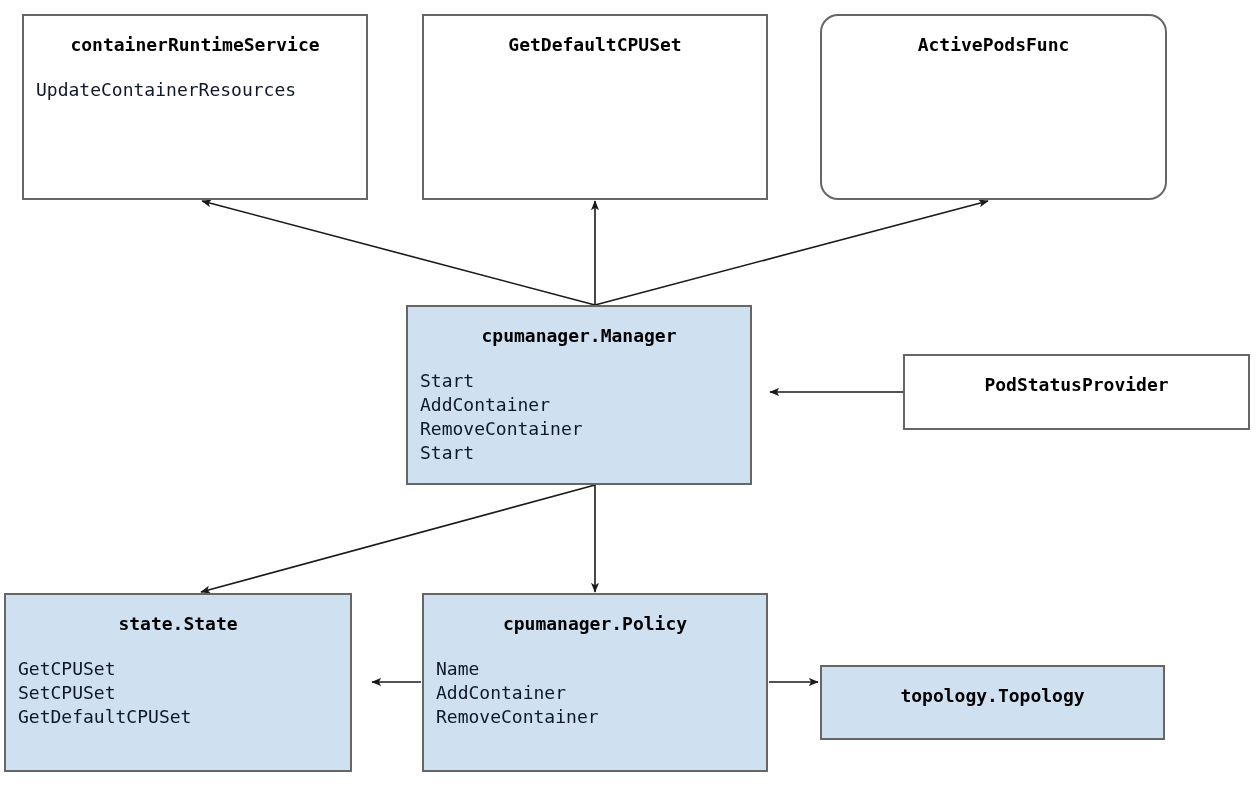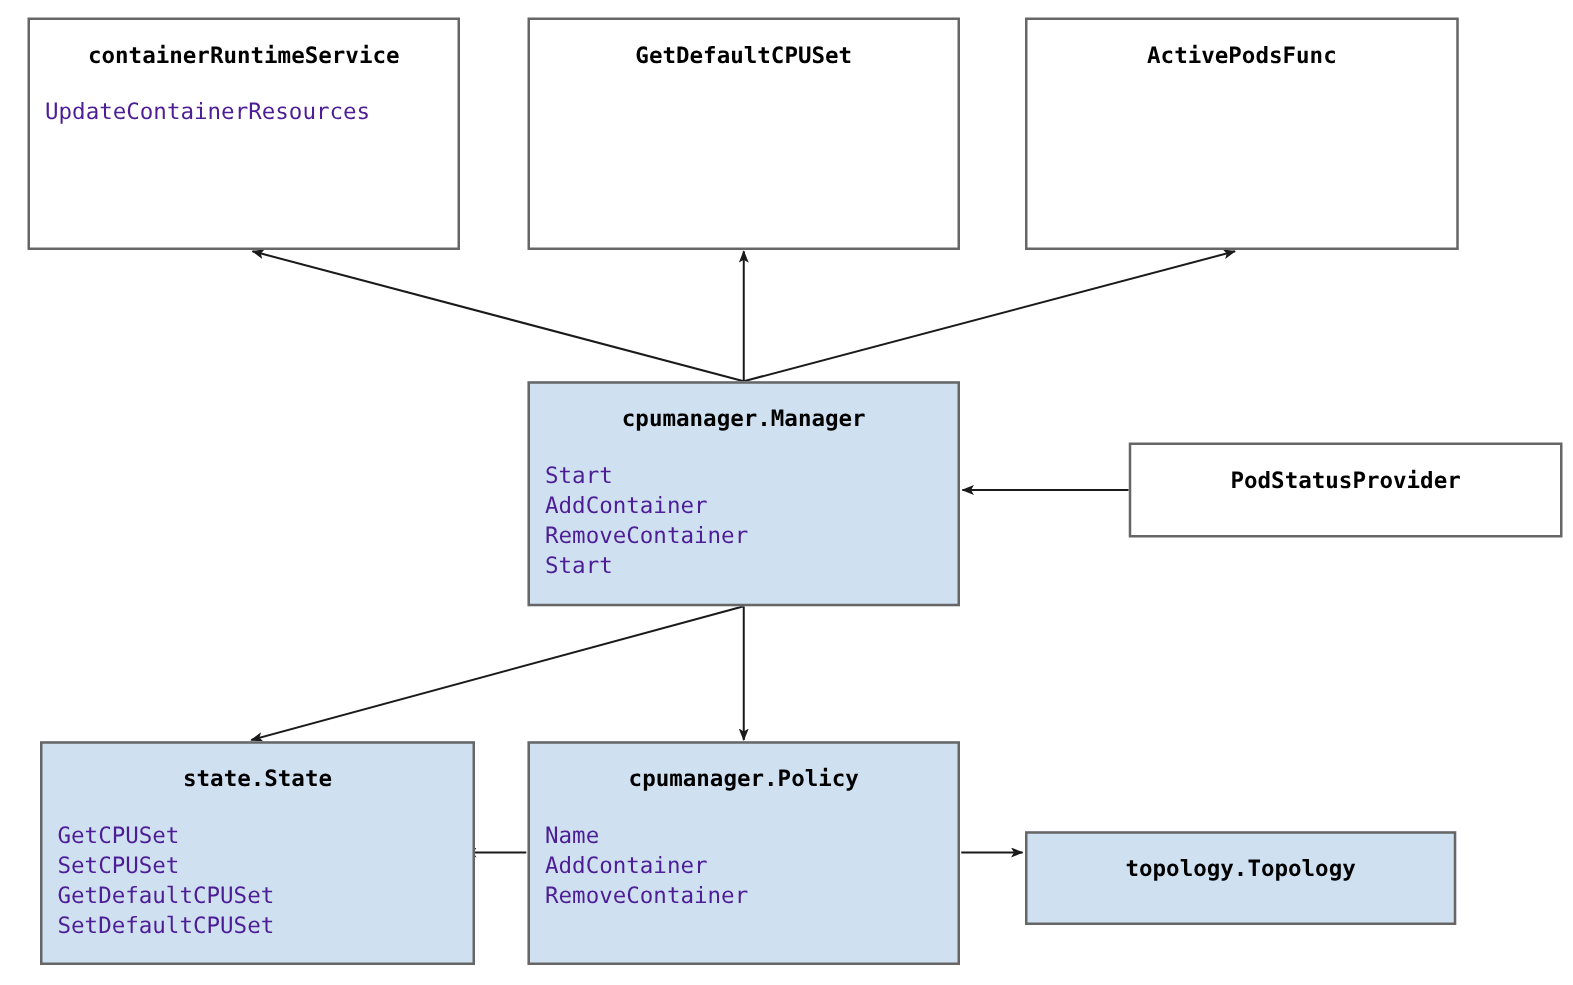--- a/index.html
+++ b/index.html
@@ -41,21 +41,21 @@
     letter-spacing: 0px;
     margin-top: 18px;
     line-height: 22px;
     white-space: nowrap;
   }
   .node-members {
     margin-top: 22px;
     padding-left: 12px;
     font-size: 18px;
     line-height: 24px;
-    color: #4c1d95;
+    color: #0f172a;
     white-space: nowrap;
   }
   .member {
     display: block;
   }
 </style>
 </head>
 <body>
 
 <div id="canvas">
@@ -79,42 +79,41 @@
   <div id="nodes-group">
       <div class="node" style="left: 22px; top: 14px; width: 346px; height: 186px;">
         <div class="node-title">containerRuntimeService</div>
         <div class="node-members">
           <span class="member">UpdateContainerResources</span>
         </div>
       </div>
       <div class="node" style="left: 422px; top: 14px; width: 346px; height: 186px;">
         <div class="node-title">GetDefaultCPUSet</div>
       </div>
-      <div class="node" style="left: 820px; top: 14px; width: 347px; height: 186px;">
+      <div class="node" style="left: 820px; top: 14px; width: 347px; height: 186px; border-radius: 18px;">
         <div class="node-title">ActivePodsFunc</div>
       </div>
-      <div class="node filled" style="left: 422px; top: 305px; width: 346px; height: 180px;">
+      <div class="node filled" style="left: 406px; top: 305px; width: 346px; height: 180px;">
         <div class="node-title">cpumanager.Manager</div>
         <div class="node-members">
           <span class="member">Start</span>
           <span class="member">AddContainer</span>
           <span class="member">RemoveContainer</span>
           <span class="member">Start</span>
         </div>
       </div>
       <div class="node" style="left: 903px; top: 354px; width: 347px; height: 76px;">
         <div class="node-title">PodStatusProvider</div>
       </div>
-      <div class="node filled" style="left: 32px; top: 593px; width: 348px; height: 179px;">
+      <div class="node filled" style="left: 4px; top: 593px; width: 348px; height: 179px;">
         <div class="node-title">state.State</div>
         <div class="node-members">
           <span class="member">GetCPUSet</span>
           <span class="member">SetCPUSet</span>
           <span class="member">GetDefaultCPUSet</span>
-          <span class="member">SetDefaultCPUSet</span>
         </div>
       </div>
       <div class="node filled" style="left: 422px; top: 593px; width: 346px; height: 179px;">
         <div class="node-title">cpumanager.Policy</div>
         <div class="node-members">
           <span class="member">Name</span>
           <span class="member">AddContainer</span>
           <span class="member">RemoveContainer</span>
         </div>
       </div>

